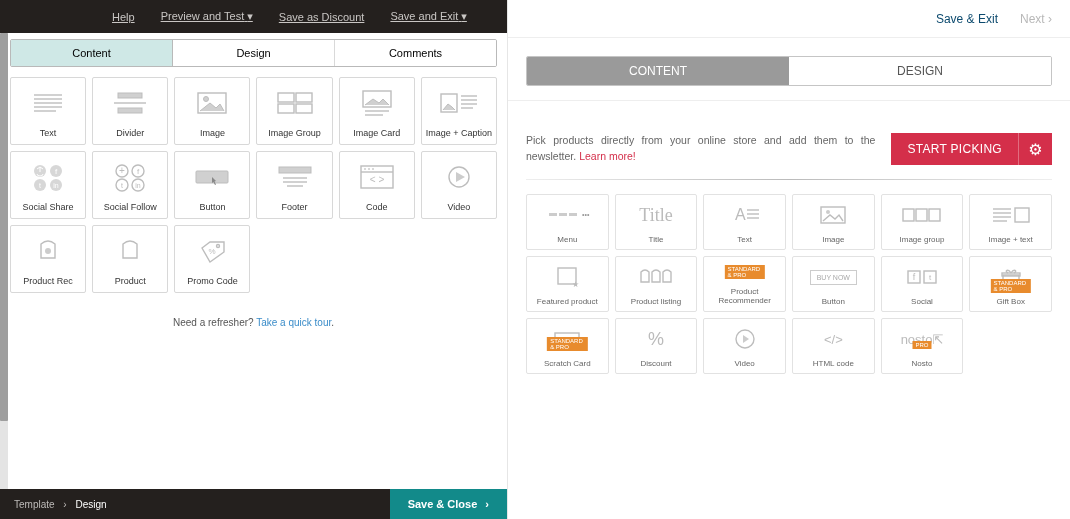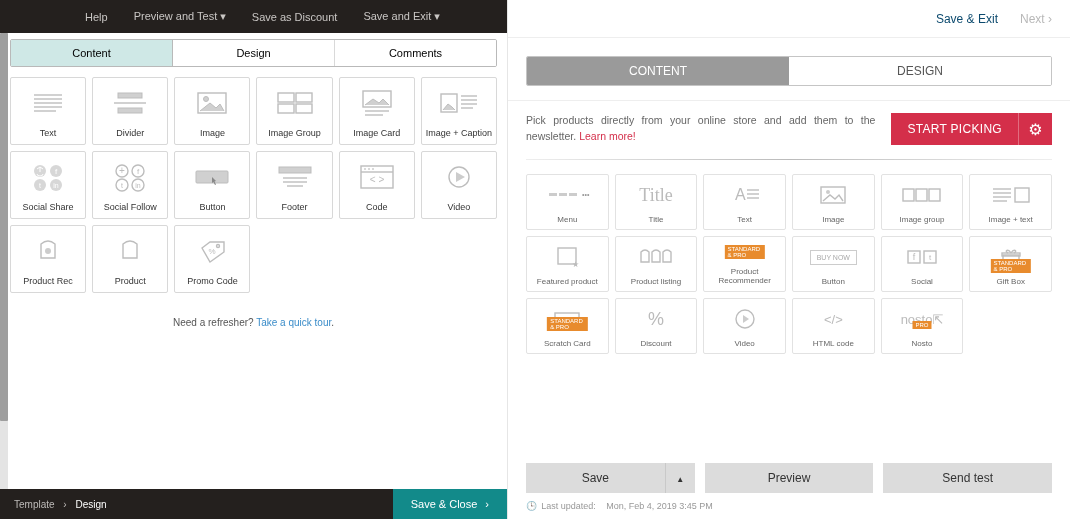--- a/index.html
+++ b/index.html
@@ -1,55 +1,55 @@
 <!DOCTYPE html>
 <html><head>
 <meta charset="utf-8">
 <style>
   * { box-sizing: border-box; margin: 0; padding: 0; font-family: Arial, Helvetica, sans-serif; }
   body { width: 1070px; height: 519px; display: flex; background: #fff; overflow: hidden; }
 
   
   .left { width: 507px; height: 519px; background: #fff; position: relative; display: flex; flex-direction: column; }
-  .left-topbar { height: 33px; background: #24201e; display: flex; align-items: center; justify-content: flex-start; padding-left: 85px; gap: 26px; font-size: 11px; color: #c9c6c4; }
+  .left-topbar { height: 33px; background: #24201e; display: flex; align-items: center; justify-content: flex-start; padding-left: 112px; gap: 26px; font-size: 11px; color: #c9c6c4; text-decoration: underline; }
   .left-topbar .menu-item { cursor: pointer; }
   .left-scrollbar { position: absolute; left: 0; top: 33px; width: 8px; bottom: 30px; background: #e4e4e4; }
   .left-scrollbar-thumb { position: absolute; top: 0; left: 0; right: 0; height: 85%; background: #9e9e9e; border-radius: 1px; }
 
   .left-tabs { display: flex; margin: 6px 10px 10px 10px; border: 1px solid #b9b9b9; border-radius: 2px; overflow: hidden; }
   .left-tab { flex: 1; text-align: center; font-size: 11px; padding: 7px 0; background: #fff; cursor: pointer; }
   .left-tab.active { background: #cfe8e6; border-right: 1px solid #b9b9b9; }
   .left-tab:not(:last-child):not(.active) { border-right: 1px solid #d9d9d9; }
 
   .left-grid { margin: 0 10px; display: grid; grid-template-columns: repeat(6, 1fr); gap: 6px; }
   .left-card { border: 1px solid #d8d8d8; border-radius: 2px; height: 68px; display: flex; flex-direction: column; align-items: center; justify-content: flex-end; padding-bottom: 6px; position: relative; cursor: grab; }
   .left-card .label { font-size: 9px; color: #333; }
   .left-card .thumb { flex: 1; width: 100%; display: flex; align-items: center; justify-content: center; }
 
   .refresher { text-align: center; font-size: 10px; color: #555; margin-top: 24px; }
   .refresher a { color: #3a8cc9; text-decoration: none; }
 
   .left-footer { height: 30px; background: #24201e; display: flex; align-items: center; justify-content: space-between; padding: 0 0 0 14px; font-size: 10px; color: #bdbab8; }
   .crumb-sep { margin: 0 6px; }
-  .save-close { background: #128a8a; color: #fff; height: 30px; padding: 12px 18px; display: flex; align-items: center; font-size: 11px; gap: 8px; }
+  .save-close { background: #128a8a; color: #fff; height: 30px; padding: 12px 18px; display: flex; align-items: center; font-size: 11px; gap: 8px; font-weight: bold; }
 
   
   .right { width: 563px; height: 519px; background: #fff; display: flex; flex-direction: column; border-left: 1px solid #e6e6e6; }
   .right-topbar { height: 38px; display: flex; align-items: center; justify-content: flex-end; padding: 0 18px; gap: 22px; border-bottom: 1px solid #eee; }
   .save-exit { color: #0c4a6e; font-size: 12px; cursor: pointer; }
   .next { color: #b8b8b8; font-size: 12px; cursor: default; }
 
   .right-tabs { margin: 18px 18px 14px 18px; display: flex; border: 1px solid #c5c5c5; border-radius: 2px; overflow: hidden; height: 30px; }
   .right-tab { flex: 1; text-align: center; line-height: 28px; font-size: 12px; cursor: pointer; }
   .right-tab.active { background: #9a9a9a; color: #fff; }
   .right-tab:not(.active) { background: #fff; color: #555; }
 
   .right-hr { border: none; border-top: 1px solid #eee; margin: 0 0 12px 0; }
 
-  .pick-row { display: flex; align-items: flex-start; padding: 0 18px 0 18px; gap: 16px; }
+  .pick-row { display: flex; align-items: flex-start; padding: 0 18px 0 18px; gap: 16px; margin-top: 20px; }
   .pick-text { font-size: 10.5px; color: #666; line-height: 1.5; text-align: justify; flex: 1; }
   .pick-text a { color: #d42f4a; text-decoration: none; }
   .pick-btns { display: flex; }
   .pick-btn { background: #d42f4a; color: #fff; font-size: 12px; font-weight: 500; padding: 9px 16px; letter-spacing: .3px; border: none; cursor: pointer; }
   .pick-gear { background: #d42f4a; color: #fff; width: 34px; display: flex; align-items: center; justify-content: center; border-left: 1px solid rgba(255,255,255,.3); cursor: pointer; }
 
   .pick-divider { margin: 14px 18px 14px 18px; height: 1px; background: linear-gradient(to right, #eee 0, #bbb 50%, #eee 100%); }
 
   .right-grid { padding: 0 18px; display: grid; grid-template-columns: repeat(6, 1fr); gap: 6px; }
   .right-card { border: 1px solid #e2e2e2; border-radius: 2px; height: 56px; display: flex; flex-direction: column; align-items: center; justify-content: flex-end; padding-bottom: 5px; position: relative; cursor: grab; background: #fff; }
@@ -457,28 +457,13 @@
       <div class="thumb" style="color:#bbb;font-size:13px">&lt;/&gt;</div>
       <div class="label">HTML code</div>
     </div>
     <div class="right-card">
       <div class="thumb" style="font-family:Liberation Sans, sans-serif;color:#bbb;font-size:13px">nosto⇱</div>
       <div class="badge" style="top:22px;left:50%;transform:translateX(-50%)">PRO</div>
       <div class="label">Nosto</div>
     </div>
   </div>
 
-  <div class="right-footer">
-    <div class="btn-row">
-      <div class="grp">
-        <button class="fbtn">Save</button>
-        <button class="fbtn split"><span style="font-size:8px">▲</span></button>
-      </div>
-      <button class="fbtn">Preview</button>
-      <button class="fbtn">Send test</button>
-    </div>
-    <div class="last-upd">
-      <span>🕒</span>
-      <span>Last updated:</span>&nbsp;
-      <span>Mon, Feb 4, 2019 3:45 PM</span>
-    </div>
-  </div>
 </div>
 
 </body></html>

